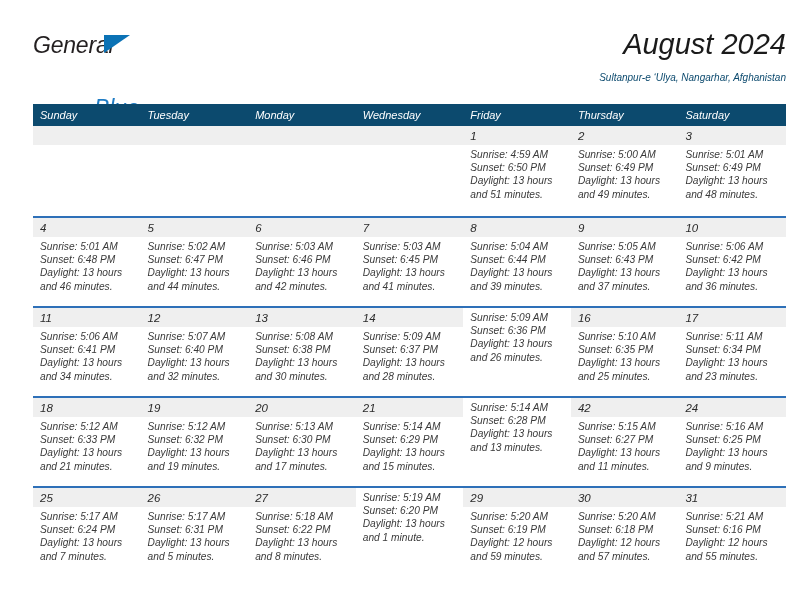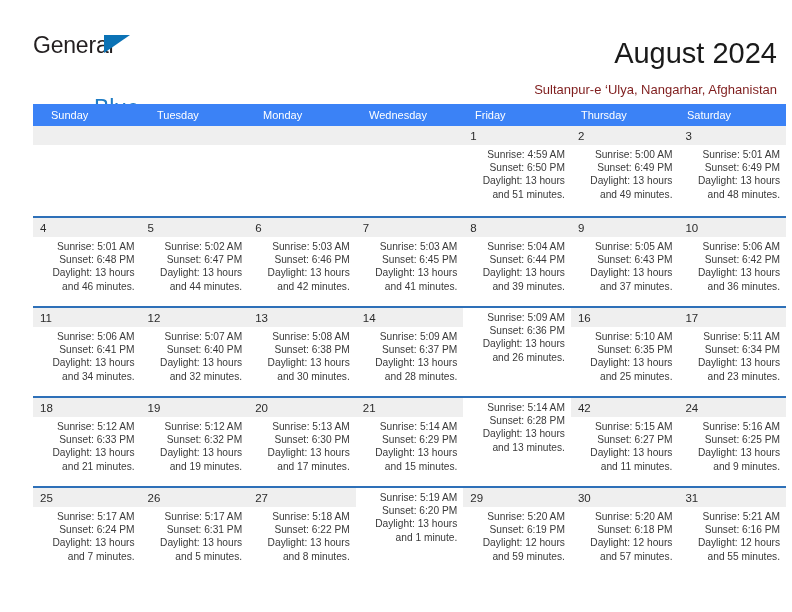--- a/index.html
+++ b/index.html
@@ -11,20 +11,21 @@
     height: 612px;
     background: #ffffff;
     font-family: "Liberation Sans", sans-serif;
     overflow: hidden;
   }
   .page {
     position: relative;
     width: 792px;
     height: 612px;
     box-sizing: border-box;
+    font-style: italic;
   }
 
   
   .top {
     position: absolute;
     left: 33px;
     top: 26px;
     width: 753px;
     height: 72px;
   }
@@ -68,43 +69,42 @@
     position: absolute;
     right: 0;
     top: 0;
     text-align: right;
   }
   .cal-title {
     font-size: 29px;
     line-height: 36px;
     color: #1a1a1a;
     font-weight: normal;
-    margin: 9px;
+    margin: 0;
     white-space: nowrap;
   }
   .cal-subtitle {
-    font-size: 13px;
+    font-size: 10px;
     line-height: 20px;
-    color: #7f1d1d;
-    margin: 6px 9px 0 0;
+    color: #0c4a6e;
+    margin: 6px 0 0 0;
     white-space: nowrap;
   }
 
   
   .calendar {
     position: absolute;
     left: 33px;
     top: 104px;
     width: 753px;
   }
   .weekdays {
     display: flex;
-    background: #3b82f6;
+    background: #0c4a6e;
     height: 22px;
-    padding-left: 11px;
   }
   .weekday {
     flex: 1 1 0;
     color: #ffffff;
     font-size: 11px;
     line-height: 22px;
     padding-left: 7px;
     box-sizing: border-box;
     white-space: nowrap;
     overflow: hidden;
@@ -131,21 +131,20 @@
     box-sizing: border-box;
     padding-left: 7px;
   }
   .day-num {
     font-size: 11.5px;
     line-height: 19px;
     color: #2b2b2b;
   }
   .day-body {
     padding: 3px 6px 0 7px;
-    text-align: right;
   }
   .day-line {
     font-size: 10.2px;
     line-height: 13.2px;
     color: #3a3a3a;
     white-space: nowrap;
   }
   .day.empty .day-num-band { background: #efefef; }
   .day.empty .day-body { visibility: hidden; }
 </style>

